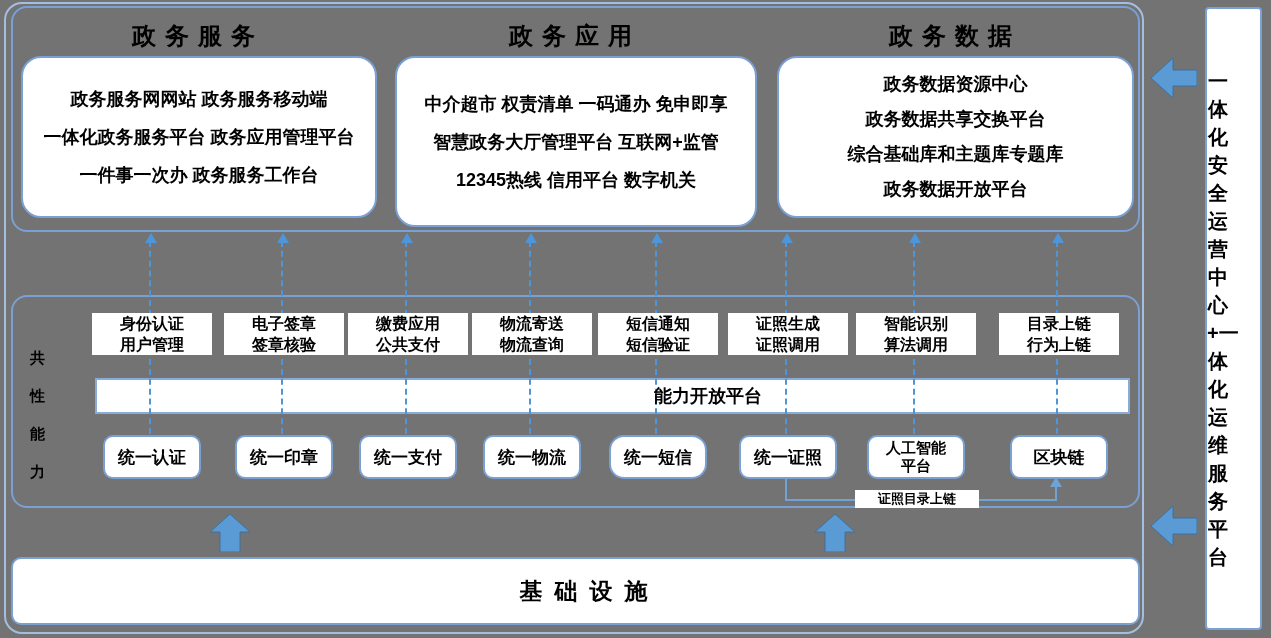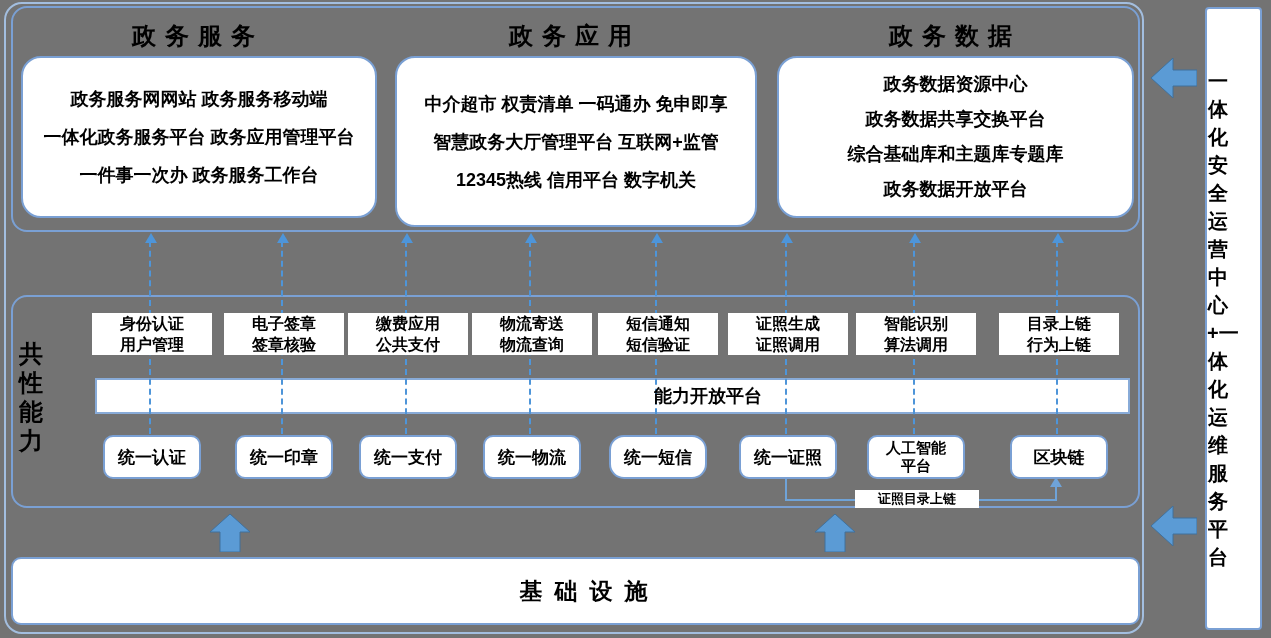--- a/index.html
+++ b/index.html
@@ -13,21 +13,21 @@
   
   .frame{border:2px solid #a3bedf;border-radius:18px;}
   .container{border:2px solid #7aa0d4;border-radius:16px;background:transparent;}
   .bigbox{border:2px solid #7aa0d4;border-radius:20px;background:#fff;
           display:flex;flex-direction:column;justify-content:center;text-align:center;}
   .sec-title{text-align:center;font-size:24px;letter-spacing:9px;white-space:nowrap;}
   .bline{font-size:18px;line-height:38px;white-space:nowrap;}
   .bline4{font-size:18px;line-height:35px;white-space:nowrap;}
 
   
-  .side-label{font-size:24px;line-height:29px;width:26px;word-break:break-all;text-align:left;}
+  .side-label{font-size:15px;line-height:38px;width:26px;word-break:break-all;text-align:right;}
   .cap-label{width:120px;text-align:center;font-size:16px;line-height:21px;background:#fff;z-index:3;}
   .open-bar{border:2px solid #88abd8;background:#fff;}
   .open-bar-text{text-align:center;font-size:18px;line-height:36px;z-index:3;}
   .unit-box{width:98px;height:44px;border:2px solid #7aa0d4;border-radius:10px;background:#fff;
             display:flex;flex-direction:column;justify-content:center;text-align:center;
             font-size:17px;line-height:19px;z-index:3;}
   .unit-box .two{font-size:15px;line-height:18px;}
 
   
   .dash{width:0;border-left:2px dashed #4e95d9;z-index:2;}

